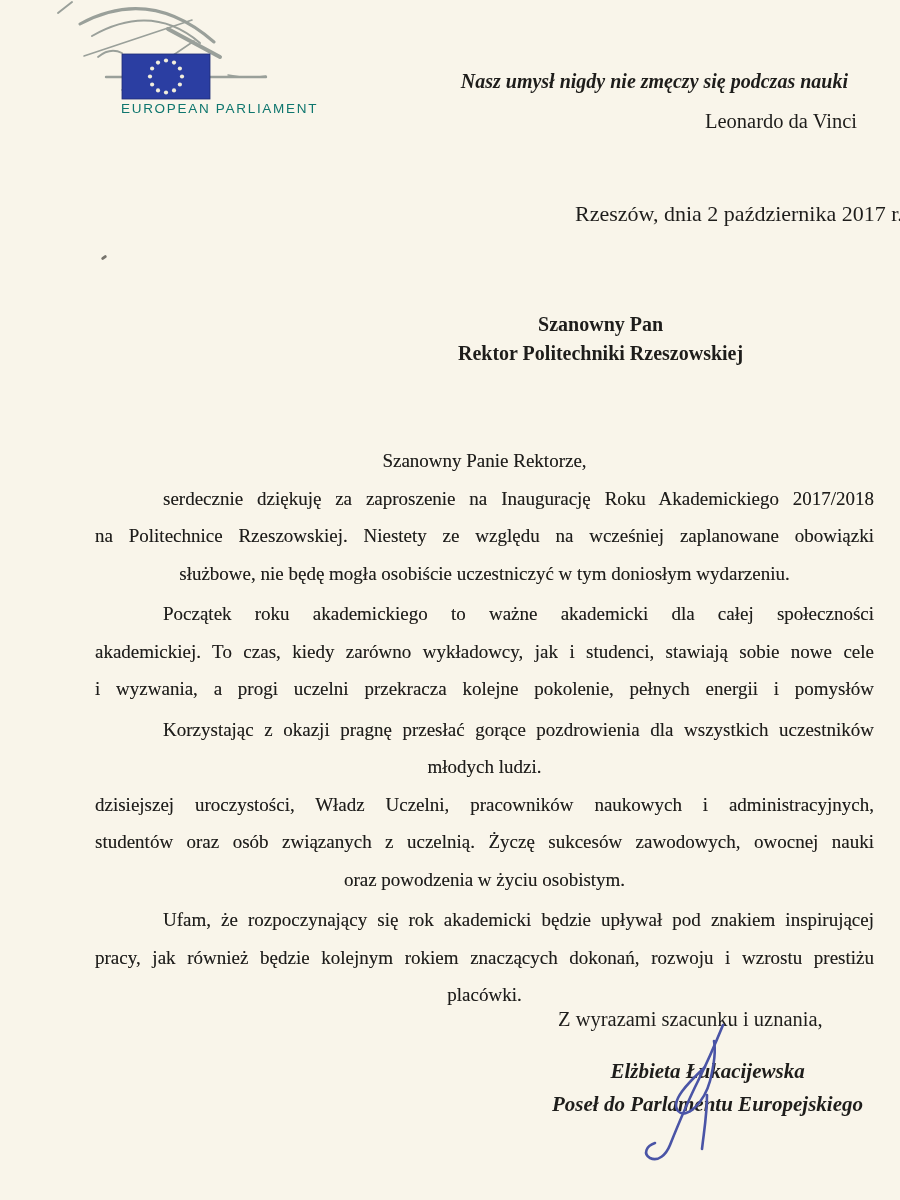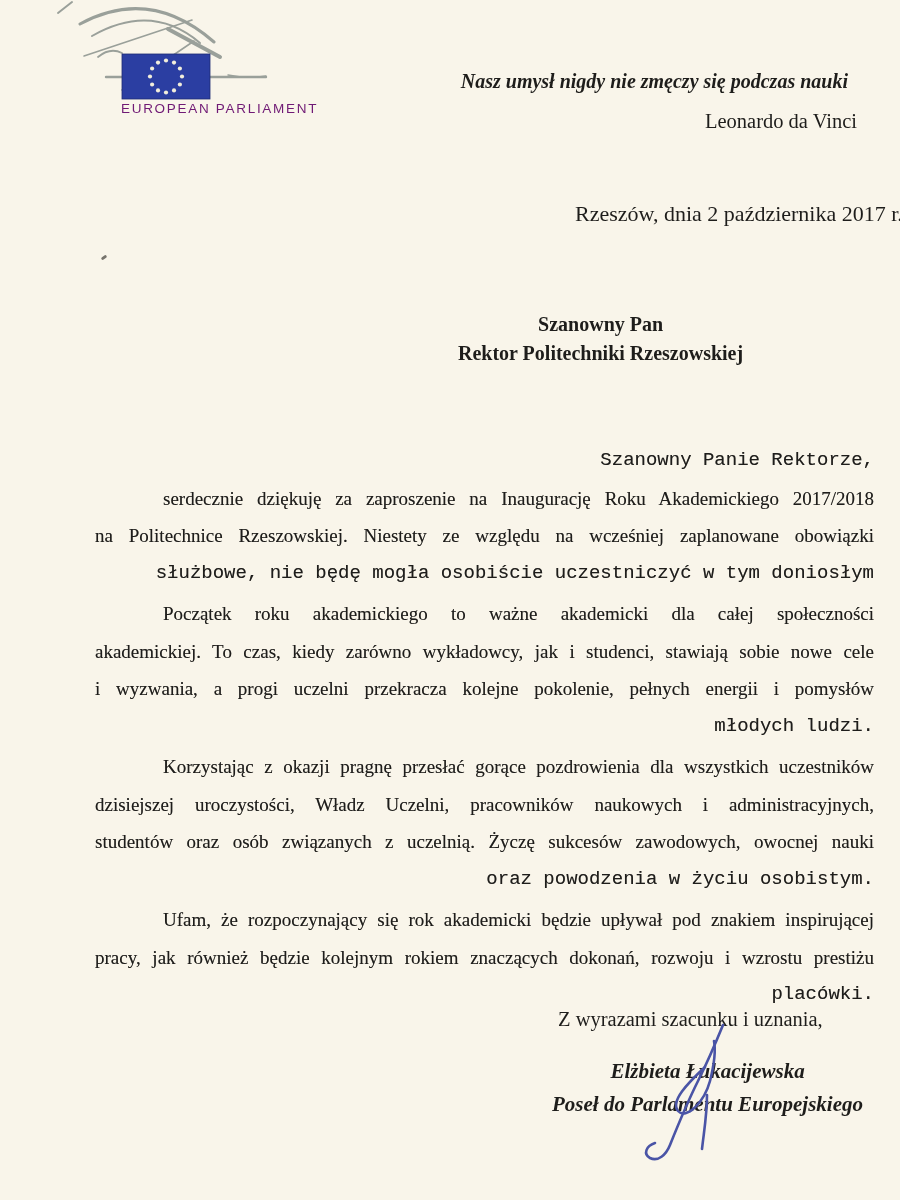--- a/index.html
+++ b/index.html
@@ -14,21 +14,21 @@
     color:#1e1d1b;
   }
   .paper *{box-sizing:border-box;}
 
   
   .logo-svg{position:absolute;left:0;top:0;width:420px;height:130px;}
   .ep-wordmark{
     position:absolute;left:121px;top:101px;
     font-family:"Liberation Sans", sans-serif;
     font-size:13.5px;letter-spacing:1.7px;
-    color:#701a75;white-space:nowrap;
+    color:#0f766e;white-space:nowrap;
   }
 
   
   .motto-quote{
     position:absolute;right:52px;top:70px;
     font-size:20px;font-weight:bold;font-style:italic;
     white-space:nowrap;
   }
   .motto-author{
     position:absolute;right:43px;top:110px;
@@ -50,21 +50,21 @@
   }
 
   
   .letter-body{
     position:absolute;left:95px;top:442px;width:779px;
     font-size:19px;line-height:37.5px;
     text-shadow:0 0 0.4px rgba(30,29,27,.45);
   }
   .line{height:37.5px;overflow:hidden;}
   .jline{text-align:justify;text-align-last:justify;}
-  .lline{text-align:right;font-family:Liberation Mono, monospace;}
+  .lline{text-align:center;}
   .indent{text-indent:68px;}
   .psp{margin-top:3px;}
 
   
   .valediction{
     position:absolute;left:558px;top:1008px;
     font-size:20.5px;white-space:nowrap;
   }
   .sigblock{
     position:absolute;left:480px;top:1055px;width:455px;
@@ -134,23 +134,23 @@
   <div class="letter-body">
     <div class="line lline">Szanowny Panie Rektorze,</div>
 
     <div class="line jline indent">serdecznie dziękuję za zaproszenie na Inaugurację Roku Akademickiego 2017/2018</div>
     <div class="line jline">na Politechnice Rzeszowskiej. Niestety ze względu na wcześniej zaplanowane obowiązki</div>
     <div class="line lline">służbowe, nie będę mogła osobiście uczestniczyć w tym doniosłym wydarzeniu.</div>
 
     <div class="line jline indent psp">Początek roku akademickiego to ważne akademicki dla całej społeczności</div>
     <div class="line jline">akademickiej. To czas, kiedy zarówno wykładowcy, jak i studenci, stawiają sobie nowe cele</div>
     <div class="line jline">i wyzwania, a progi uczelni przekracza kolejne pokolenie, pełnych energii i pomysłów</div>
+    <div class="line jline indent psp">Korzystając z okazji pragnę przesłać gorące pozdrowienia dla wszystkich uczestników</div>
+
     <div class="line lline">młodych ludzi.</div>
-
-    <div class="line jline indent psp">Korzystając z okazji pragnę przesłać gorące pozdrowienia dla wszystkich uczestników</div>
     <div class="line jline">dzisiejszej uroczystości, Władz Uczelni, pracowników naukowych i administracyjnych,</div>
     <div class="line jline">studentów oraz osób związanych z uczelnią. Życzę sukcesów zawodowych, owocnej nauki</div>
     <div class="line lline">oraz powodzenia w życiu osobistym.</div>
 
     <div class="line jline indent psp">Ufam, że rozpoczynający się rok akademicki będzie upływał pod znakiem inspirującej</div>
     <div class="line jline">pracy, jak również będzie kolejnym rokiem znaczących dokonań, rozwoju i wzrostu prestiżu</div>
     <div class="line lline">placówki.</div>
   </div>
 
   <div class="valediction">Z wyrazami szacunku i uznania,</div>

